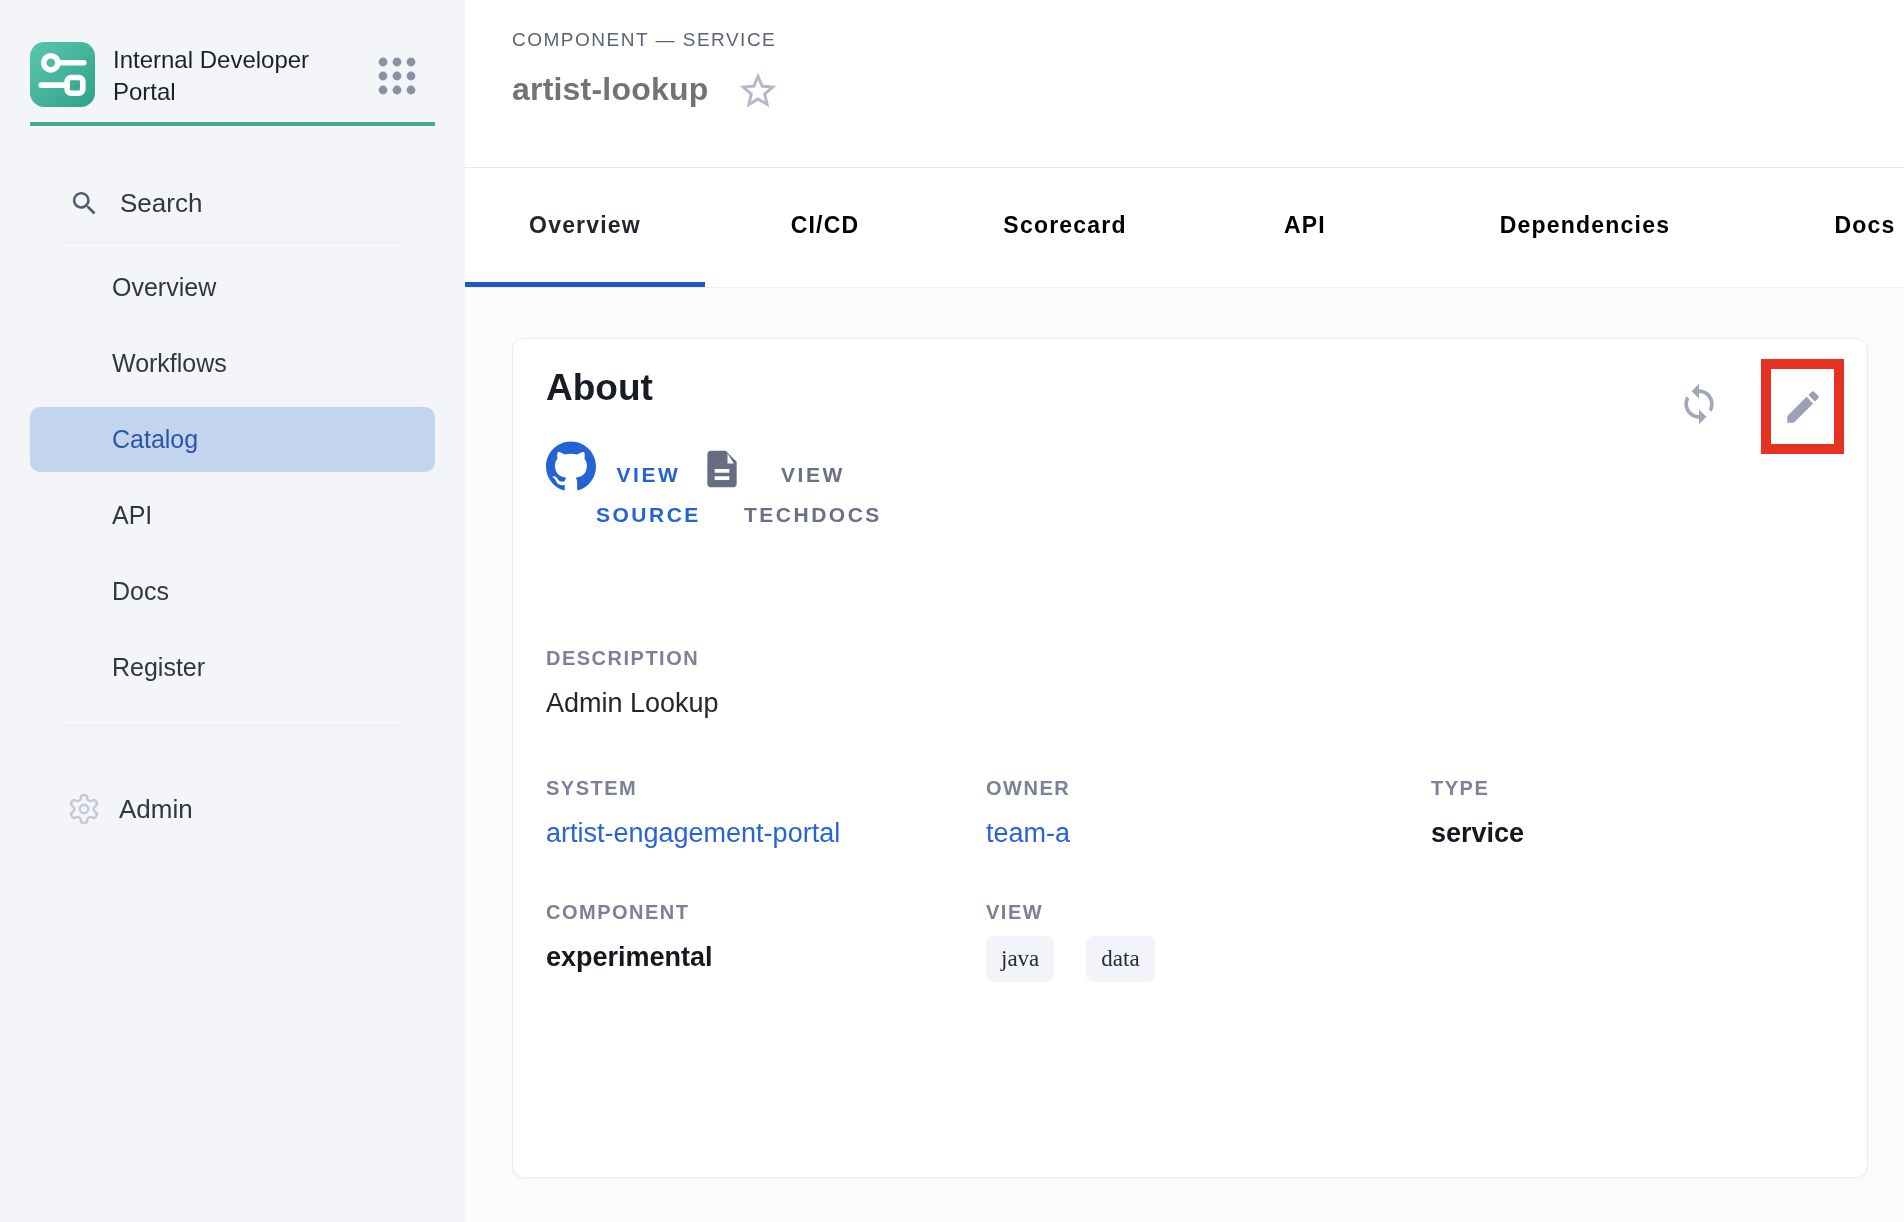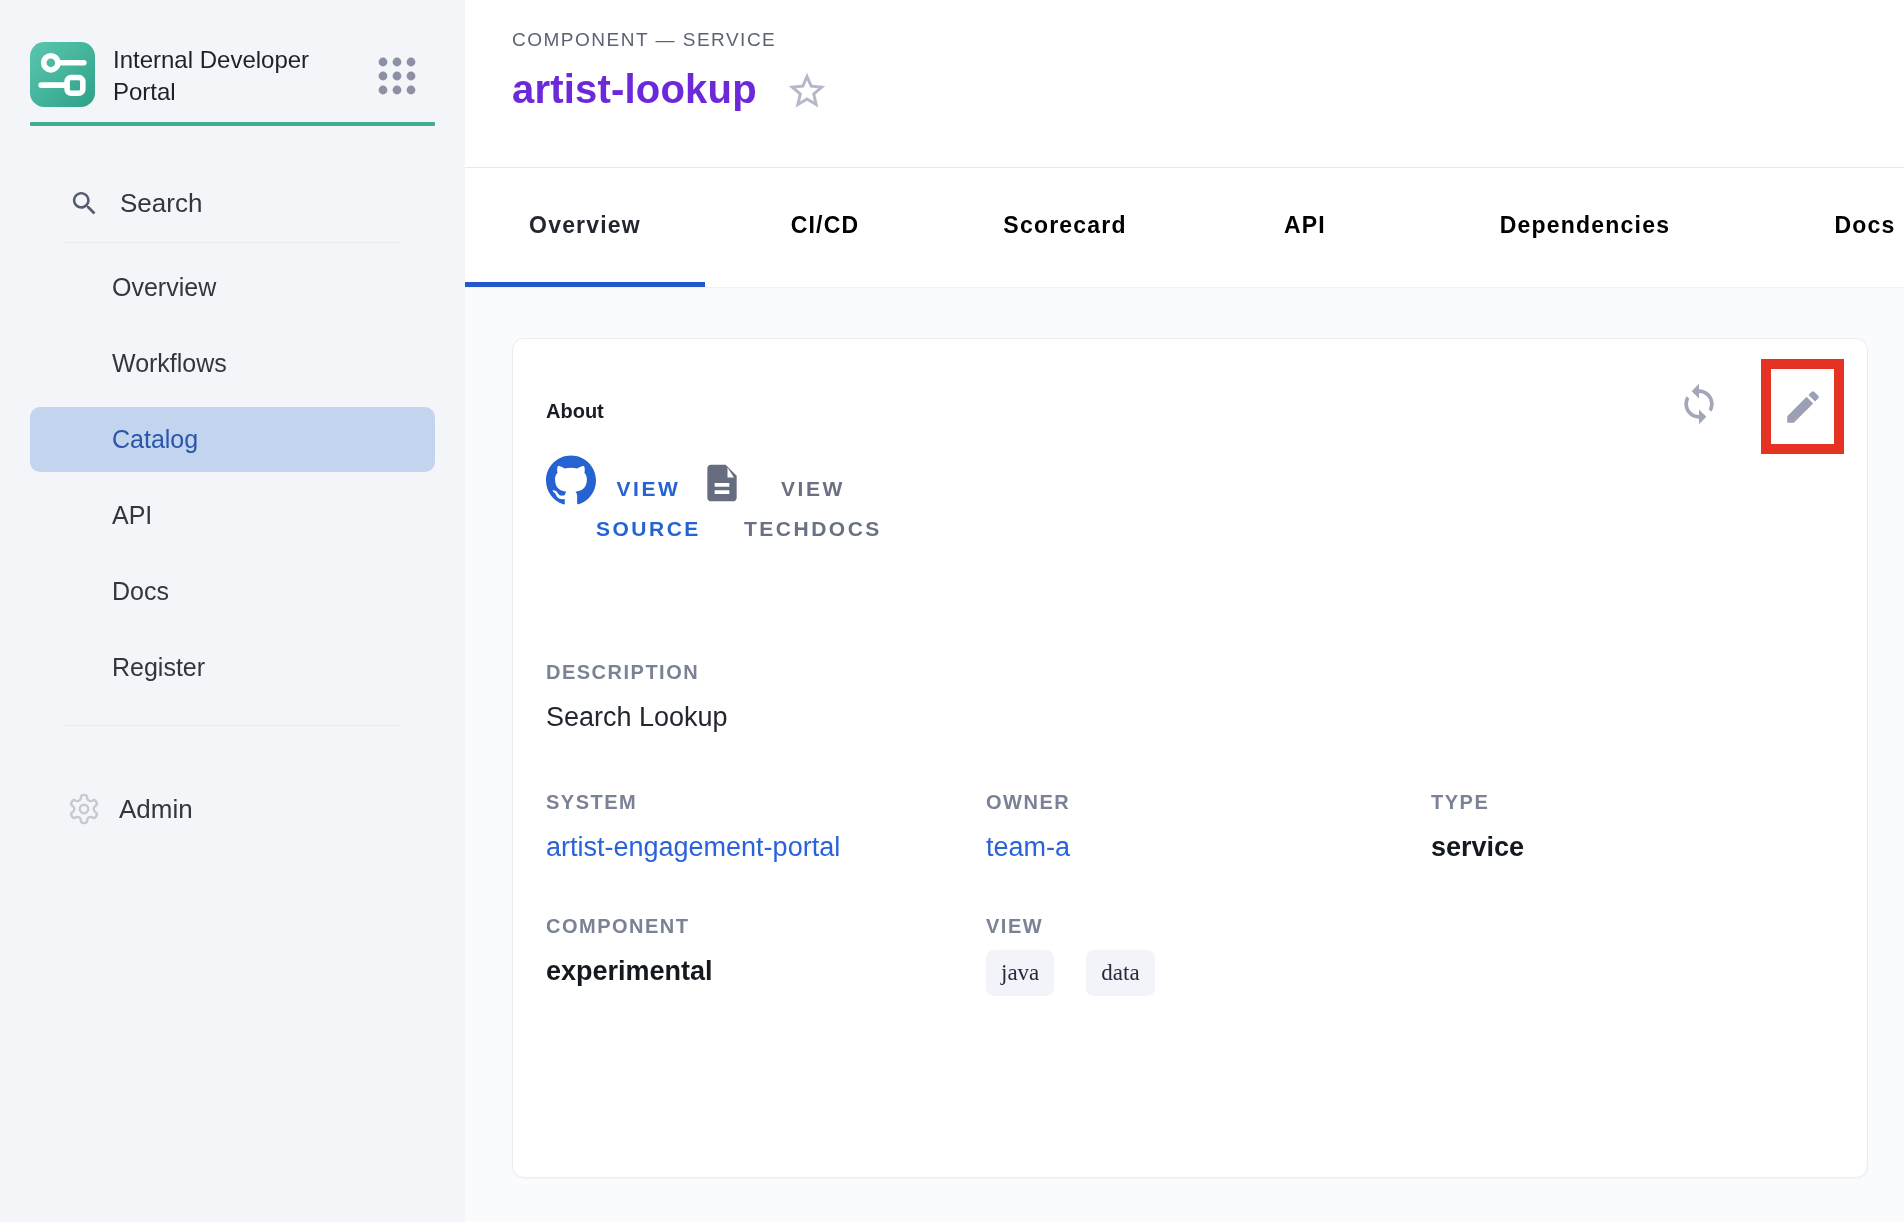--- a/index.html
+++ b/index.html
@@ -54,21 +54,21 @@
   .admin-row .label { margin-left: 18px; font-size: 26px; color: #32363f; }
 
   
   .main { flex: 1; display: flex; flex-direction: column; background: #ffffff; min-width: 0; }
 
   .page-header { padding: 29px 0 0 47px; height: 168px; border-bottom: 1px solid #e6e8ec; }
   .breadcrumb {
     font-size: 19px; letter-spacing: 1.5px; color: #5b6373; font-weight: 500;
   }
   .title-row { display: flex; align-items: center; margin-top: 14px; }
-  .page-title { font-size: 40px; font-weight: 700; color: #6d28d9; letter-spacing: 0.2px; }
+  .page-title { font-size: 32px; font-weight: 700; color: #737373; letter-spacing: 0.2px; }
   .star-btn { margin-left: 28px; margin-top: 4px; cursor: pointer; line-height: 0; }
 
   .tabbar { display: flex; height: 119px; background: #ffffff; overflow: hidden; }
   .tab {
     min-width: 240px; height: 119px;
     display: flex; align-items: center; justify-content: center;
     font-size: 23px; font-weight: 600; letter-spacing: 1.2px;
     color: #000000; cursor: pointer;
     border-bottom: 5px solid transparent;
     white-space: nowrap;
@@ -77,21 +77,21 @@
   .tab.active { color: #22262e; border-bottom-color: #2357cb; }
 
   .content { flex: 1; background: #fafbfd; padding: 50px 36px 0 47px; border-top: 1px solid #f0f1f5; }
 
   .card {
     background: #ffffff; border: 1px solid #eaecf2; border-radius: 12px;
     height: 840px; position: relative;
     box-shadow: 0 1px 2px rgba(30,40,60,0.04);
     padding: 28px 33px 0 33px;
   }
-  .card-title { font-size: 20px; font-weight: 700; color: #181c24; margin-top: 33px; }
+  .card-title { font-size: 37px; font-weight: 700; color: #181c24; }
 
   .refresh-btn {
     position: absolute; top: 43px; right: 146px;
     width: 44px; height: 44px; cursor: pointer; line-height: 0;
   }
   .highlight-box {
     position: absolute; top: 20px; right: 23px;
     width: 83px; height: 95px;
     border: 10px solid #e53222;
     display: flex; align-items: center; justify-content: center;
@@ -264,21 +264,21 @@
           </span>
           <div class="link-label">
             <div>VIEW</div>
             <div>TECHDOCS</div>
           </div>
         </div>
       </div>
 
       <div class="desc-section">
         <div class="field-label">DESCRIPTION</div>
-        <div class="field-value">Search Lookup</div>
+        <div class="field-value">Admin Lookup</div>
       </div>
 
       <div class="meta-grid">
         <div>
           <div class="field-label">SYSTEM</div>
           <div class="field-value link">artist-engagement-portal</div>
         </div>
         <div>
           <div class="field-label">OWNER</div>
           <div class="field-value link">team-a</div>

